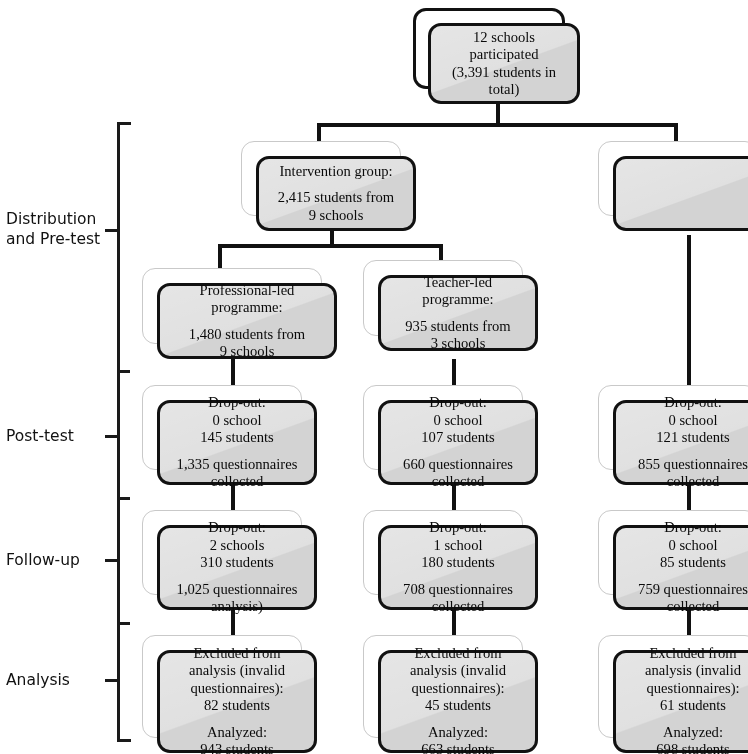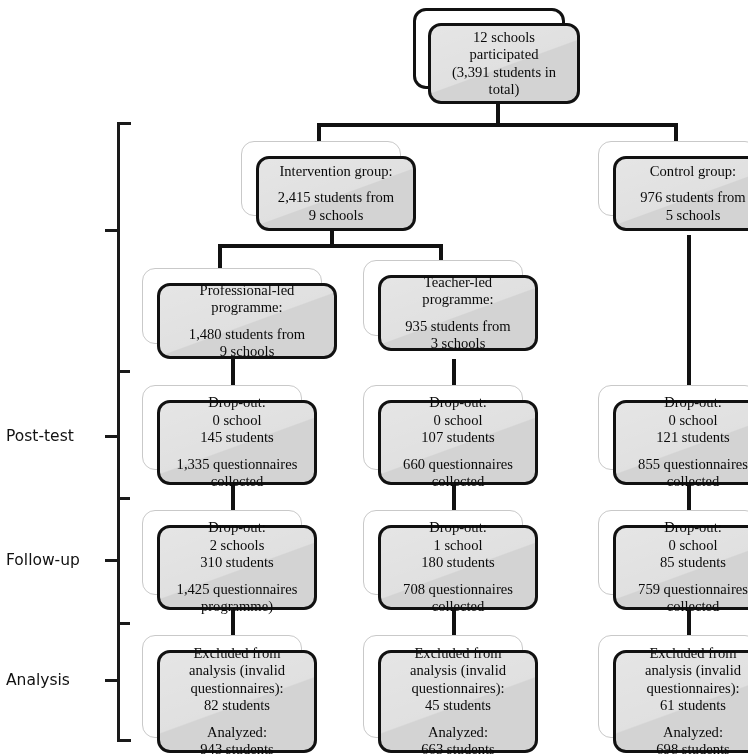--- a/index.html
+++ b/index.html
@@ -158,20 +158,24 @@
   <div class="bracket-cap" style="top:739px;"></div>
 
   <div class="bracket-tip" style="top:229px;"></div>
   <div class="bracket-div" style="top:370px;"></div>
   <div class="bracket-tip" style="top:435px;"></div>
   <div class="bracket-div" style="top:497px;"></div>
   <div class="bracket-tip" style="top:559px;"></div>
   <div class="bracket-div" style="top:622px;"></div>
   <div class="bracket-tip" style="top:679px;"></div>
 
+  <div class="stage-label" style="top:209px;">
+    <span class="line-block">Distribution</span>
+    <span class="line-block">and Pre-test</span>
+  </div>
   <div class="stage-label" style="top:426px;">
     <span class="line-block">Post-test</span>
   </div>
   <div class="stage-label" style="top:550px;">
     <span class="line-block">Follow-up</span>
   </div>
   <div class="stage-label" style="top:670px;">
     <span class="line-block">Analysis</span>
   </div>
 
@@ -198,26 +202,20 @@
         <span class="line-block">2,415 students from</span>
         <span class="line-block">9 schools</span>
       </div>
     </div>
   </div>
 
   <div class="node" style="left:598px; top:141px; width:160px; height:75px;">
     <div class="shadow"></div>
     <div class="front">
       <div class="grad"></div>
-      <div class="txt">
-        <span class="line-block">Control group:</span>
-        <div class="gap"></div>
-        <span class="line-block">976 students from</span>
-        <span class="line-block">5 schools</span>
-      </div>
     </div>
   </div>
 
   <div class="node" style="left:142px; top:268px; width:160px; height:76px;padding-left:20px;">
     <div class="shadow"></div>
     <div class="front">
       <div class="grad"></div>
       <div class="txt">
         <span class="line-block">Professional-led</span>
         <span class="line-block">programme:</span>
@@ -289,22 +287,22 @@
 
   <div class="node" style="left:142px; top:510px; width:160px; height:85px;">
     <div class="shadow"></div>
     <div class="front">
       <div class="grad"></div>
       <div class="txt">
         <span class="line-block">Drop-out:</span>
         <span class="line-block">2 schools</span>
         <span class="line-block">310 students</span>
         <div class="gap"></div>
-        <span class="line-block">1,425 questionnaires</span>
-        <span class="line-block">programme)</span>
+        <span class="line-block">1,025 questionnaires</span>
+        <span class="line-block">analysis)</span>
       </div>
     </div>
   </div>
 
   <div class="node" style="left:363px; top:510px; width:160px; height:85px;">
     <div class="shadow"></div>
     <div class="front">
       <div class="grad"></div>
       <div class="txt">
         <span class="line-block">Drop-out:</span>

